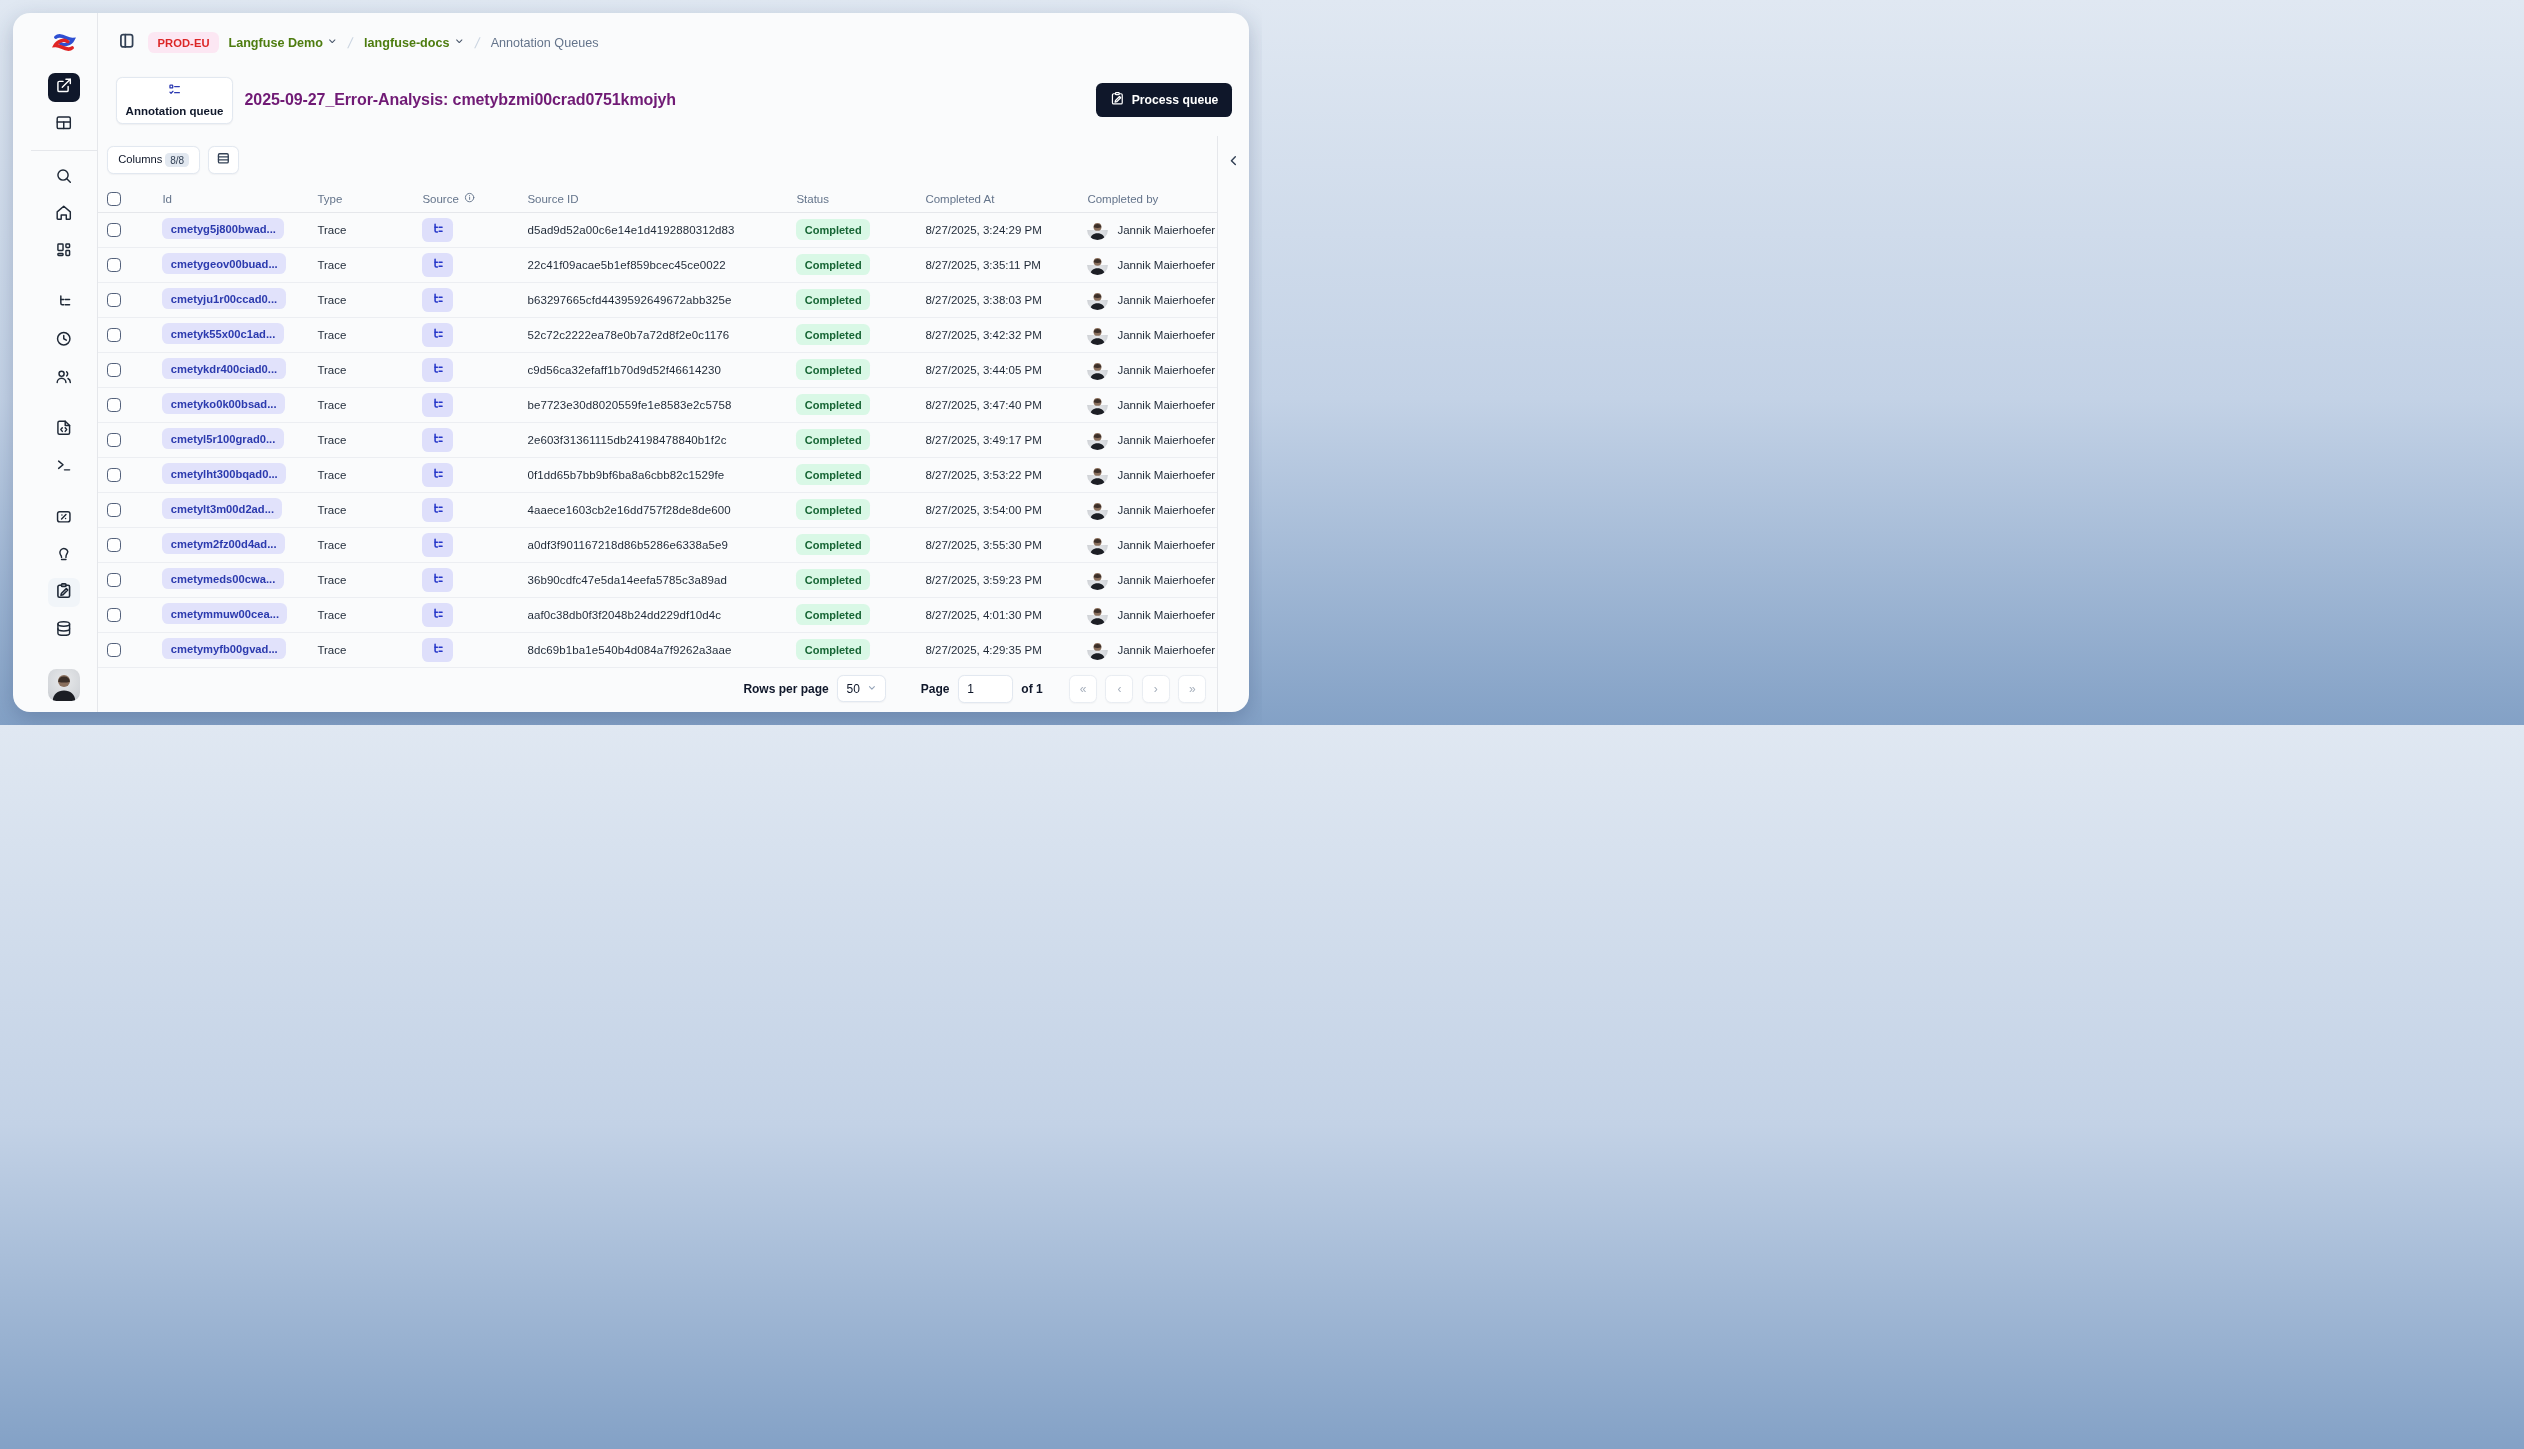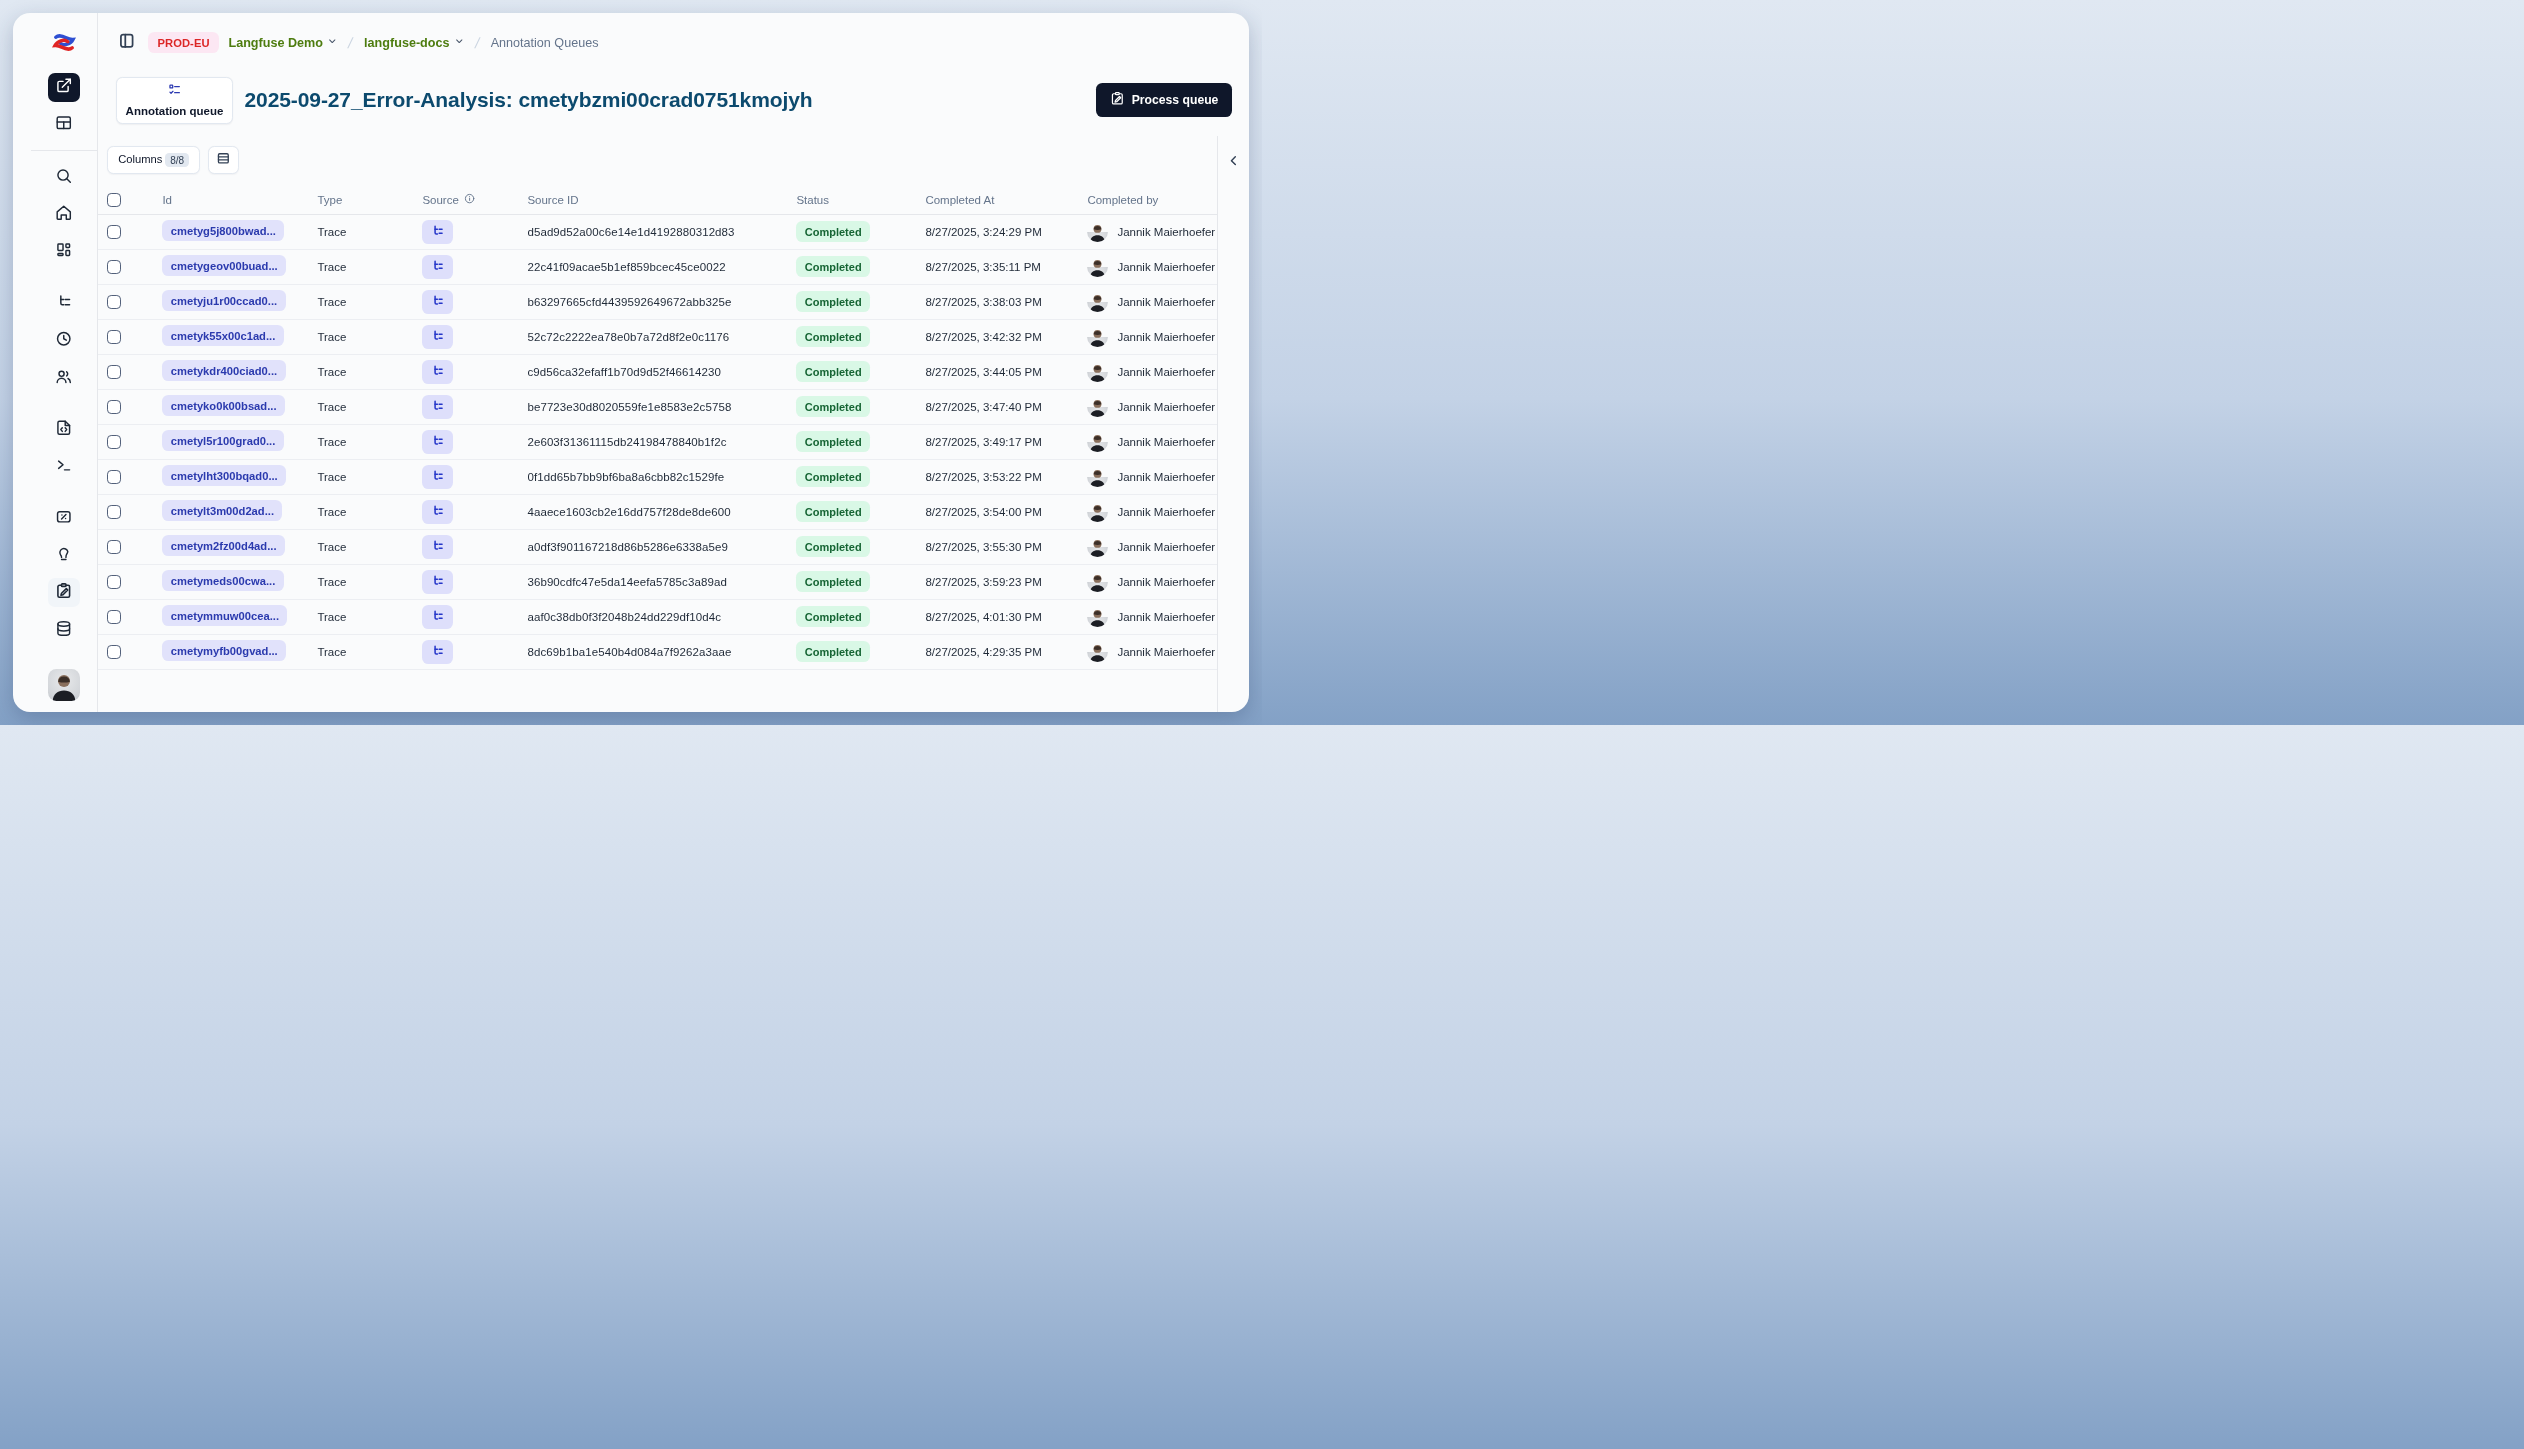--- a/index.html
+++ b/index.html
@@ -41,21 +41,21 @@
   .crumb-sep { color:#cbd5e1; font-size:14.7px; font-weight:300; transform:skewX(-12deg); padding:0 1.4px; }
   .crumb-current { font-size:12.6px; font-weight:500; color:#64748b; }
   
   .title-row { display:flex; align-items:center; gap:11.2px; padding:4.2px 17px 12.6px 18px; flex-shrink:0; }
   .queue-badge {
     display:flex; align-items:center; gap:6.3px; background:#ffffff; border:0.7px solid #e2e8f0;
     border-radius:6.3px; padding:5.6px 9px; font-size:11.5px; font-weight:600; color:#0f172a;
     box-shadow:0 0.7px 1.4px rgba(16,24,40,.05); cursor:pointer;flex-direction:column;
   }
   .queue-badge svg { width:13.3px; height:13.3px; color:#2d3ab2; }
-  .page-title { font-size:21px; font-weight:700; color:#0c4a6e; letter-spacing:-0.1px; }
+  .page-title { font-size:16px; font-weight:700; color:#701a75; letter-spacing:-0.1px; }
   .process-btn {
     margin-left:auto; display:flex; align-items:center; gap:7px; background:#0f172a; color:#ffffff;
     border:none; border-radius:6.3px; padding:8.4px 14px; font-size:12.2px; font-weight:600; cursor:pointer; font-family:inherit;
   }
   .process-btn svg { width:14.7px; height:14.7px; }
   
   .content { flex:1; display:flex; min-height:0; }
   .content-left { flex:1; display:flex; flex-direction:column; min-width:0; border-right:0.7px solid #e5e7eb; }
   .gutter { width:31px; flex-shrink:0; display:flex; justify-content:center; padding-top:15.4px; }
   .collapse-btn { width:21px; height:21px; background:none; border:none; color:#334155; cursor:pointer; }
@@ -824,20 +824,41 @@
                         <path d="M20 9.5a7.5 7.5 0 0 1 7.4 6.3c-4.8 1.6-10 1.6-14.8 0A7.5 7.5 0 0 1 20 9.5z" fill="#3c2f28"></path>
                         <path d="M6 40c0-8 6.3-13 14-13s14 5 14 13z" fill="#1c1e24"></path>
                       </svg>
                   </span>
                 </span>
                 <span class="by-name">Jannik Maierhoefer</span>
               </div>
             </div>
           </div>
 
+          <div class="tfoot">
+            <span class="foot-label">Rows per page</span>
+            <div class="select-box">
+              <span>50</span>
+              <span>
+                <svg viewBox="0 0 24 24" fill="none" stroke="currentColor" stroke-width="2.6" stroke-linecap="round" stroke-linejoin="round" width="9.8" height="9.8">
+                    <path d="m6 9 6 6 6-6"></path>
+                  </svg>
+              </span>
+            </div>
+            <span class="spacer24"></span>
+            <span class="foot-label">Page</span>
+            <input class="page-input" value="1" style="">
+            <span class="foot-label">of 1</span>
+            <div class="pager">
+              <button class="pager-btn">«</button>
+              <button class="pager-btn">‹</button>
+              <button class="pager-btn">›</button>
+              <button class="pager-btn">»</button>
+            </div>
+          </div>
 
         </div>
 
         <div class="gutter">
           <button class="collapse-btn">
             <span>
               <svg viewBox="0 0 24 24" fill="none" stroke="currentColor" stroke-width="2.6" stroke-linecap="round" stroke-linejoin="round" width="13.3" height="13.3">
                   <path d="m15 5-7 7 7 7"></path>
                 </svg>
             </span>

